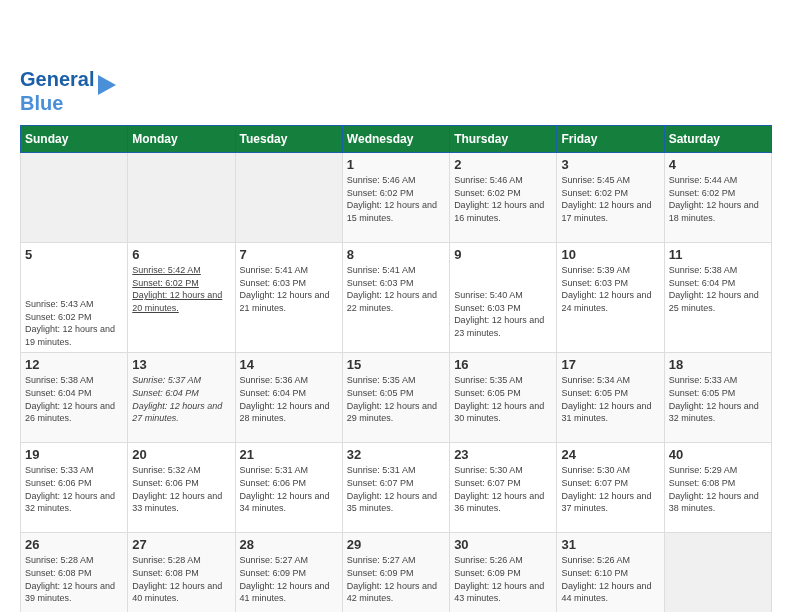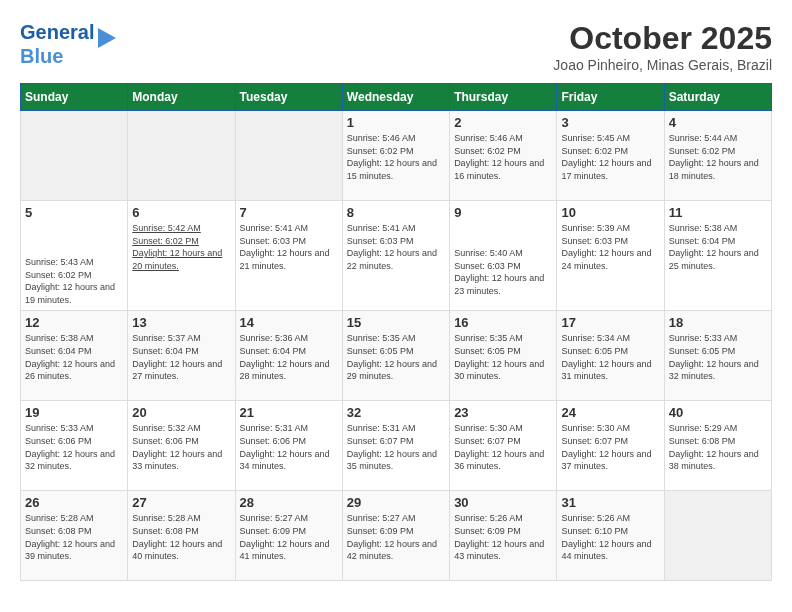--- a/index.html
+++ b/index.html
@@ -8,20 +8,21 @@
       background: #fff;
       width: 792px;
       min-height: 612px;
       padding: 20px;
     }
     .header {
       display: flex;
       justify-content: space-between;
       align-items: flex-start;
       margin-bottom: 10px;
+      margin-top: 47px;
     }
     .logo {
       display: flex;
       align-items: center;
     }
     .title-block {
       text-align: right;
     }
     .month-title {
       font-size: 32px;
@@ -93,24 +94,20 @@
           <span style="color:#4a90d9;">Blue</span>
         </div>
         <div style="margin-left:4px;margin-top:-8px;">
           <svg width="20" height="24" viewBox="0 0 20 24">
             <polygon points="0,2 0,22 18,12" fill="#4a90d9"></polygon>
           </svg>
         </div>
       </div>
     </div>
   </div>
-  <div class="title-block">
-    <div class="month-title">October 2025</div>
-    <div class="location">Joao Pinheiro, Minas Gerais, Brazil</div>
-  </div>
 </div>
 
 <table>
   <thead>
     <tr>
     <th>Sunday</th>
         <th>Monday</th>
         <th>Tuesday</th>
         <th>Wednesday</th>
         <th>Thursday</th>
@@ -194,21 +191,21 @@
       </tr>
       <tr>
         <td>
           <span class="day-number">12</span>
           <div class="cell-info" style="white-space: pre-line;">Sunrise: 5:38 AM
 Sunset: 6:04 PM
 Daylight: 12 hours and 26 minutes.</div>
         </td>
         <td>
           <span class="day-number">13</span>
-          <div class="cell-info" style="white-space: pre-line;">Sunrise: 5:37 AM
+          <div class="cell-info" style="white-space: pre-line; font-style: italic;">Sunrise: 5:37 AM
 Sunset: 6:04 PM
 Daylight: 12 hours and 27 minutes.</div>
         </td>
         <td>
           <span class="day-number">14</span>
           <div class="cell-info" style="white-space: pre-line;">Sunrise: 5:36 AM
 Sunset: 6:04 PM
 Daylight: 12 hours and 28 minutes.</div>
         </td>
         <td>

